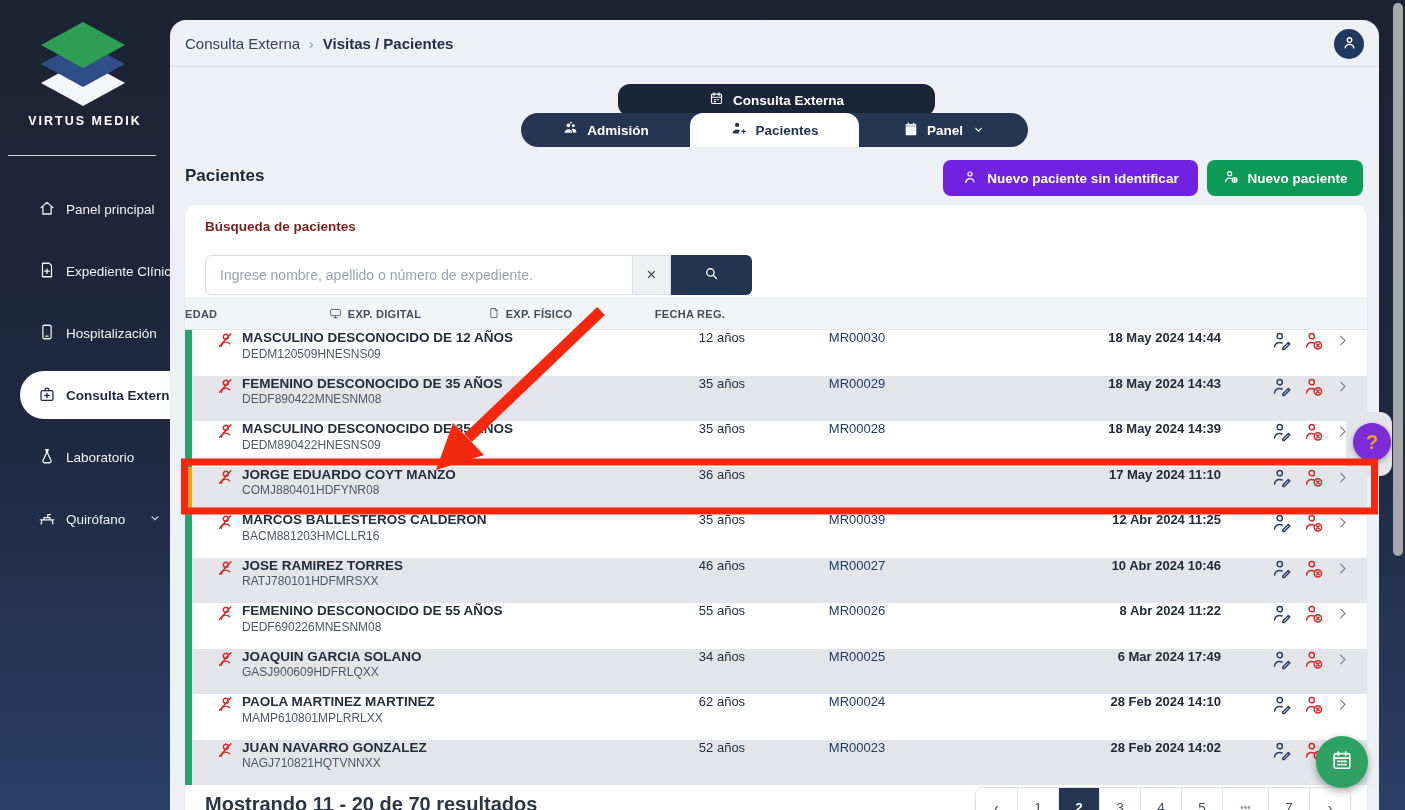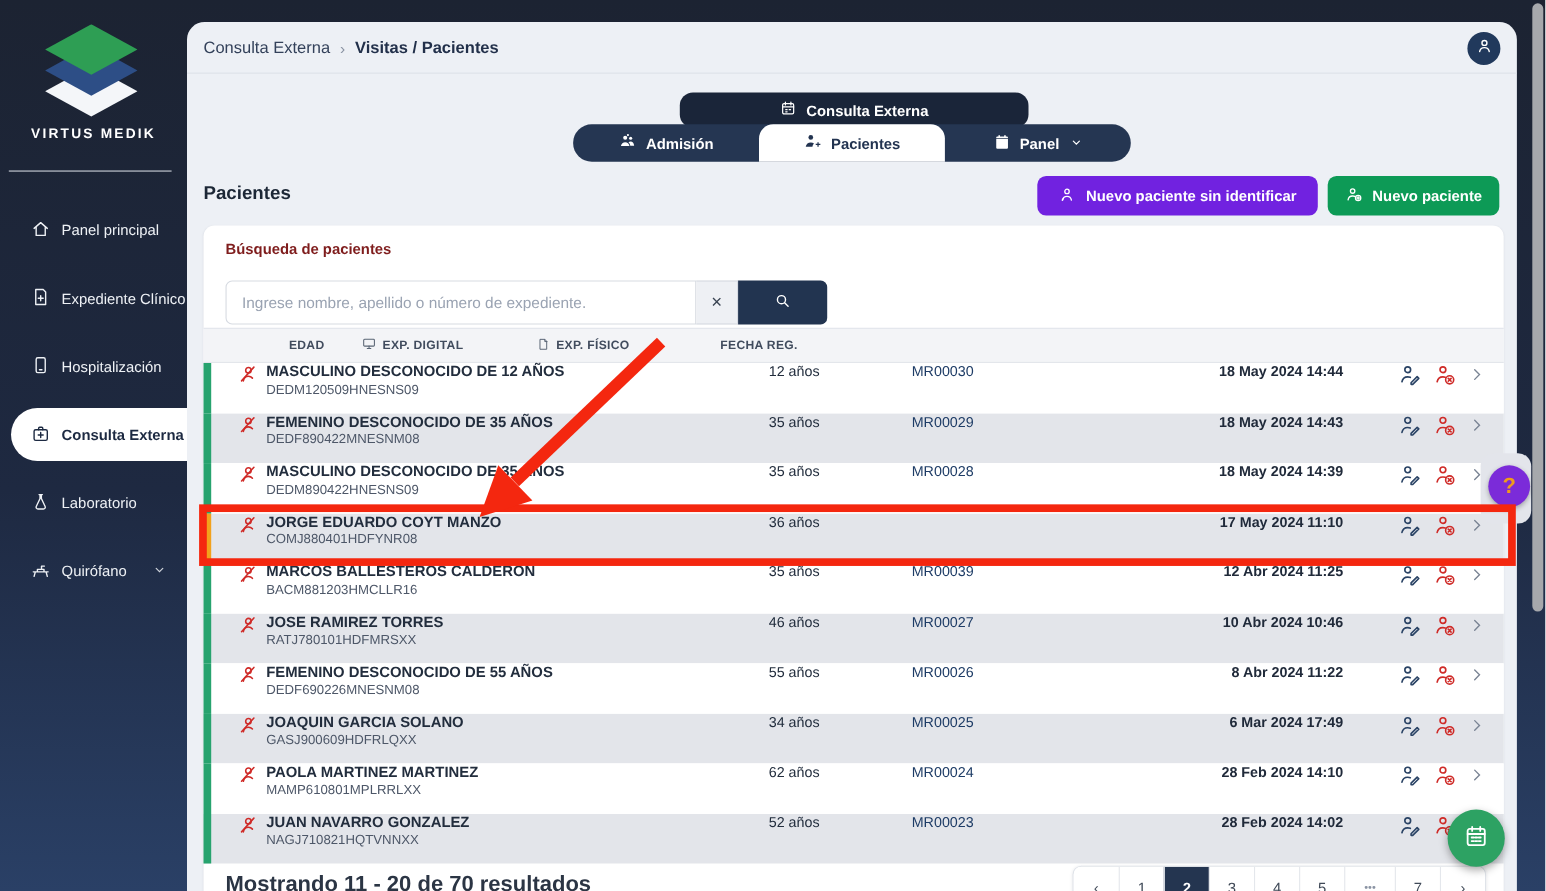--- a/index.html
+++ b/index.html
@@ -7,21 +7,21 @@
   body { font-family:"Liberation Sans", sans-serif; }
   .page { position:relative; width:1405px; height:810px; overflow:hidden;
           background:linear-gradient(180deg,#1c2332 0%,#1e2941 55%,#2a4066 100%); }
 
   
   .sidebar { position:absolute; left:0; top:0; width:170px; height:810px; color:#eef1f5; }
   .logo { position:absolute; left:41px; top:22px; width:84px; height:86px; }
   .brand { position:absolute; left:0; top:114px; width:170px; text-align:center;
            font-size:12.5px; font-weight:bold; letter-spacing:2px; color:#fff; }
   .side-divider { position:absolute; left:8px; right:14px; top:155px; height:1px; background:#cdd3db; }
-  .nav { position:absolute; left:0; top:185px; width:202px; }
+  .nav { position:absolute; left:10px; top:185px; width:202px; }
   .nav-item { position:relative; display:flex; align-items:center; gap:10px; height:48px;
               margin:0 0 14px 0; padding-left:28px; font-size:13.5px; color:#eef1f5; cursor:pointer; }
   .nav-item svg { flex:0 0 auto; }
   .nav-item.active { background:#fff; color:#1d2a42; font-weight:bold;
                      margin-left:10px; padding-left:18px; border-radius:26px 0 0 26px; }
   .nav-item.active::before { content:""; position:absolute; right:0; top:-14px; width:14px; height:14px;
         background:radial-gradient(circle at 0 0, rgba(0,0,0,0) 13.5px, #fff 14px); }
   .nav-item.active::after  { content:""; position:absolute; right:0; bottom:-14px; width:14px; height:14px;
         background:radial-gradient(circle at 0 100%, rgba(0,0,0,0) 13.5px, #fff 14px); }
   .nav-chevron { margin-left:14px; opacity:.85; }
@@ -68,21 +68,21 @@
   .clear-btn { width:38px; height:40px; border:1px solid #d7dbe2; border-left:none; background:#eef0f4;
                font-size:17px; color:#3a4452; cursor:pointer; display:flex; align-items:center; justify-content:center; }
   .go-btn { width:81px; height:40px; border:none; border-radius:0 6px 6px 0; background:#223450;
             cursor:pointer; display:flex; align-items:center; justify-content:center; }
 
   
   .thead { position:absolute; left:0; top:93px; width:1182px; height:32px; background:#f3f4f7;
            border-top:1px solid #e3e6eb; border-bottom:1px solid #e3e6eb; display:flex; align-items:center;
            font-size:11px; font-weight:bold; letter-spacing:.3px; color:#414c5e; }
   .th-name { width:482px; padding-left:8px; }
-  .th-age { width:110px; text-align:right; }
+  .th-age { width:110px; text-align:left; }
   .th-dig, .th-fis { width:160px; display:flex; align-items:center; justify-content:center; gap:6px; }
   .th-fis { width:150px; }
   .th-fecha { width:170px; text-align:center; }
   .tbody { position:absolute; left:0; top:125px; width:1182px; }
   .t-row { display:flex; align-items:flex-start; height:45.5px; background:#fff; cursor:pointer; }
   .t-row.alt { background:#e3e5ea; }
   .row-bar { width:7px; height:100%; flex:0 0 auto; }
   .uid-cell { width:43px; display:flex; justify-content:flex-end; flex:0 0 auto; }
   .col-name { width:432px; padding-left:7px; flex:0 0 auto; }
   .p-name { font-size:13.5px; font-weight:bold; color:#222d3d; line-height:1.25; }

